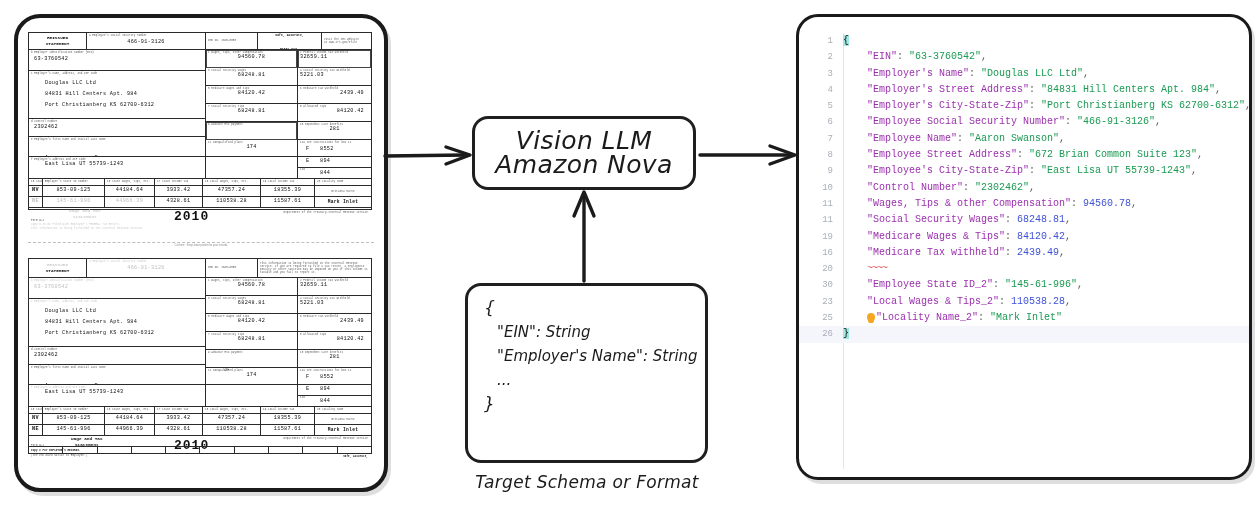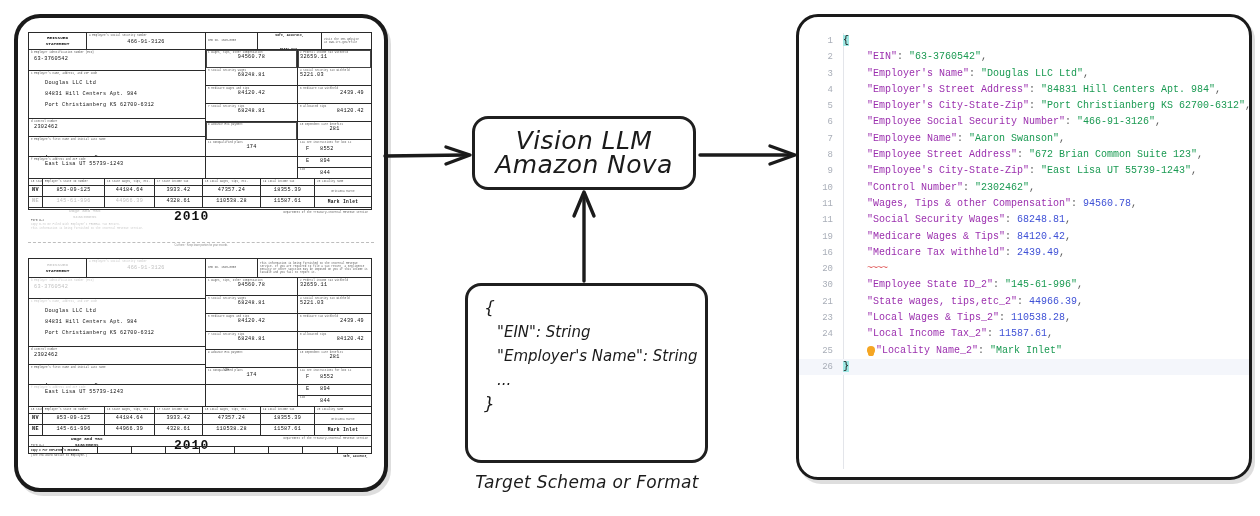--- a/index.html
+++ b/index.html
@@ -752,30 +752,22 @@
         </div>
         <div class="cl">
           <span class="ln">20</span>
           <span class="code">&nbsp;&nbsp;&nbsp;&nbsp;<span class="squig">~~~~</span></span>
         </div>
         <div class="cl">
           <span class="ln">30</span>
           <span class="code">&nbsp;&nbsp;&nbsp;&nbsp;<span class="k">"Employee State ID_2"</span><span class="p">: </span><span class="s">"145-61-996"</span><span class="p">,</span></span>
         </div>
         <div class="cl">
-          <span class="ln">21</span>
-          <span class="code">&nbsp;&nbsp;&nbsp;&nbsp;<span class="k">"State wages, tips,etc_2"</span><span class="p">: </span><span class="n">44966.39</span><span class="p">,</span></span>
-        </div>
-        <div class="cl">
           <span class="ln">23</span>
           <span class="code">&nbsp;&nbsp;&nbsp;&nbsp;<span class="k">"Local Wages &amp; Tips_2"</span><span class="p">: </span><span class="n">110538.28</span><span class="p">,</span></span>
-        </div>
-        <div class="cl">
-          <span class="ln">24</span>
-          <span class="code">&nbsp;&nbsp;&nbsp;&nbsp;<span class="k">"Local Income Tax_2"</span><span class="p">: </span><span class="n">11587.61</span><span class="p">,</span></span>
         </div>
         <div class="cl">
           <span class="ln">25</span>
           <span class="code">&nbsp;&nbsp;&nbsp;&nbsp;<span class="bulb"></span><span class="k">"Locality Name_2"</span><span class="p">: </span><span class="s">"Mark Inlet"</span><span class="p"></span></span>
         </div>
         <div class="cl hl">
           <span class="ln">26</span>
           <span class="code"><span class="br">}</span></span>
         </div>
       </div>

